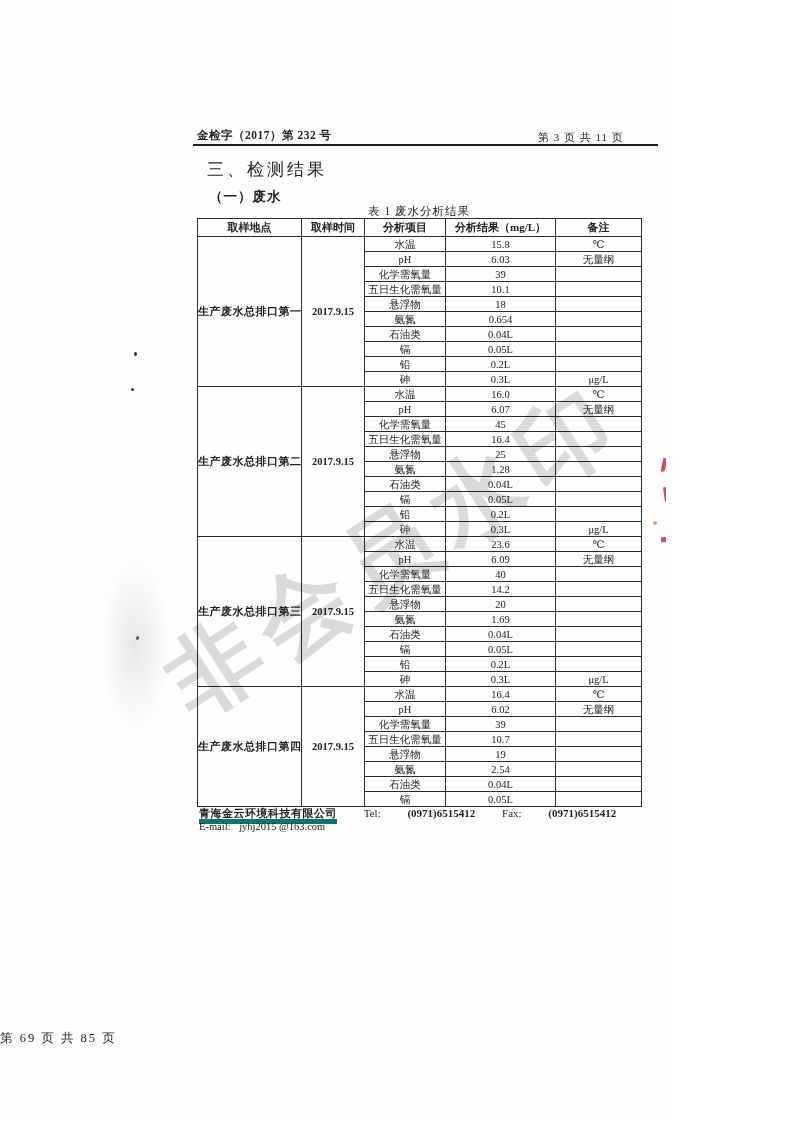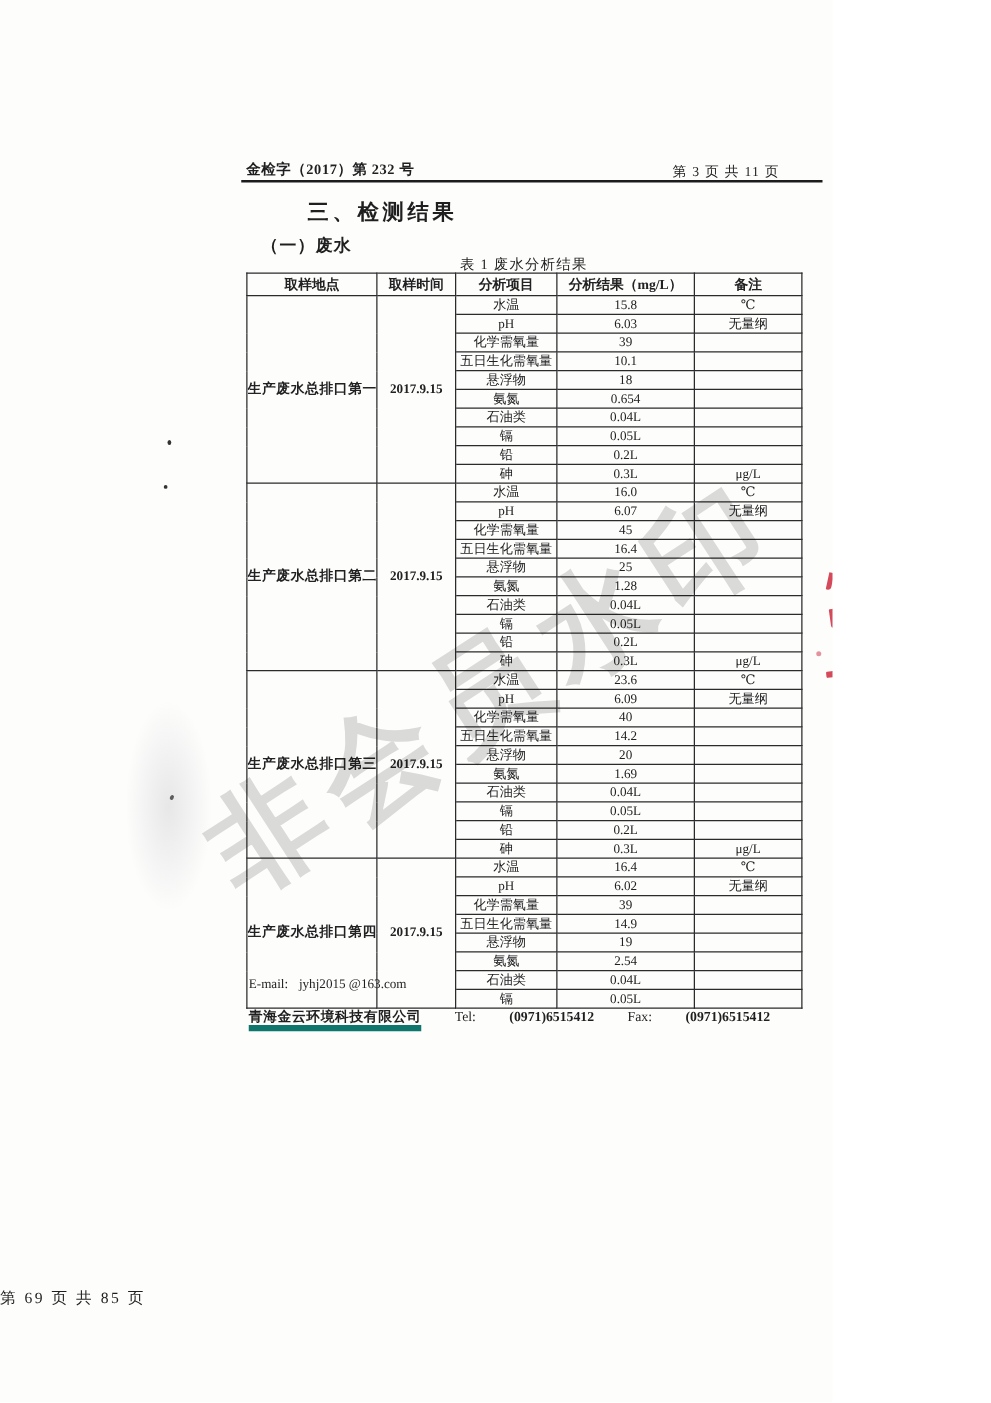--- a/index.html
+++ b/index.html
@@ -6,21 +6,21 @@
   .page{
     position:relative;width:666px;height:1122px;background:#fdfdfc;
     font-family:"Liberation Serif","DejaVu Serif",serif;color:#1f1f1f;
     overflow:hidden;
   }
   
   .doc-number{position:absolute;left:197px;top:128px;font-size:11.5px;font-weight:bold;letter-spacing:0.5px;}
   .page-indicator{position:absolute;left:538px;top:130px;font-size:11px;letter-spacing:1px;}
   .header-rule{position:absolute;left:193px;top:144px;width:465px;height:2px;background:#1c1c1c;}
   
-  .section-title{position:absolute;left:207px;top:158px;font-size:17px;font-weight:bold;letter-spacing:3px;margin-left:39px;}
+  .section-title{position:absolute;left:207px;top:158px;font-size:17px;font-weight:normal;letter-spacing:3px;}
   .subsection-title{position:absolute;left:209px;top:188px;font-size:13.5px;font-weight:bold;letter-spacing:1px;}
   .table-caption{position:absolute;left:197px;top:204px;width:444px;text-align:center;font-size:11.5px;letter-spacing:1px;}
   
   table.results{
     position:absolute;left:197px;top:218px;width:444px;
     border-collapse:collapse;table-layout:fixed;
   }
   table.results th,table.results td{
     border:1px solid #2b2b2b;text-align:center;padding:0;
     white-space:nowrap;overflow:hidden;font-size:10.5px;color:#222;
@@ -28,21 +28,21 @@
   table.results{border:1.5px solid #222;padding-left:16px;}
   table.results thead th{height:17px;font-weight:bold;font-size:11px;vertical-align:middle;}
   table.results tbody td{height:14px;vertical-align:bottom;line-height:13px;}
   table.results td.loc{font-weight:bold;font-size:11px;vertical-align:middle;letter-spacing:0.5px;}
   table.results td.date{font-weight:bold;font-size:10.5px;vertical-align:middle;}
   
   .footer-line1{position:absolute;left:199px;top:806px;font-size:11px;white-space:nowrap;}
   .footer-line1 .company{font-weight:bold;border-bottom:5px solid #0f766e;letter-spacing:0.5px;}
   .footer-line1 .lbl{margin-left:24px;}
   .footer-line1 .val{margin-left:24px;font-weight:bold;}
-  .footer-line2{position:absolute;left:199px;top:782px;font-size:10.5px;white-space:nowrap;}
+  .footer-line2{position:absolute;left:199px;top:821px;font-size:10.5px;white-space:nowrap;}
   .footer-line2 .val{margin-left:6px;}
   .page-number{position:absolute;left:0;top:1030px;width:100%;text-align:left;font-size:12.5px;letter-spacing:2px;}
   
   .watermark{
     position:absolute;left:176px;top:646px;height:92px;line-height:92px;
     transform:rotate(-33deg);transform-origin:0 50%;
     font-family:"Liberation Sans","DejaVu Sans",sans-serif;font-weight:bold;
     font-size:92px;letter-spacing:12px;color:#bfbfbf;opacity:0.55;
     mix-blend-mode:multiply;white-space:nowrap;pointer-events:none;
   }
@@ -263,21 +263,21 @@
           <td>6.02</td>
           <td>无量纲</td>
         </tr>
         <tr>
           <td>化学需氧量</td>
           <td>39</td>
           <td></td>
         </tr>
         <tr>
           <td>五日生化需氧量</td>
-          <td>14.9</td>
+          <td>10.7</td>
           <td></td>
         </tr>
         <tr>
           <td>悬浮物</td>
           <td>19</td>
           <td></td>
         </tr>
         <tr>
           <td>氨氮</td>
           <td>2.54</td>

